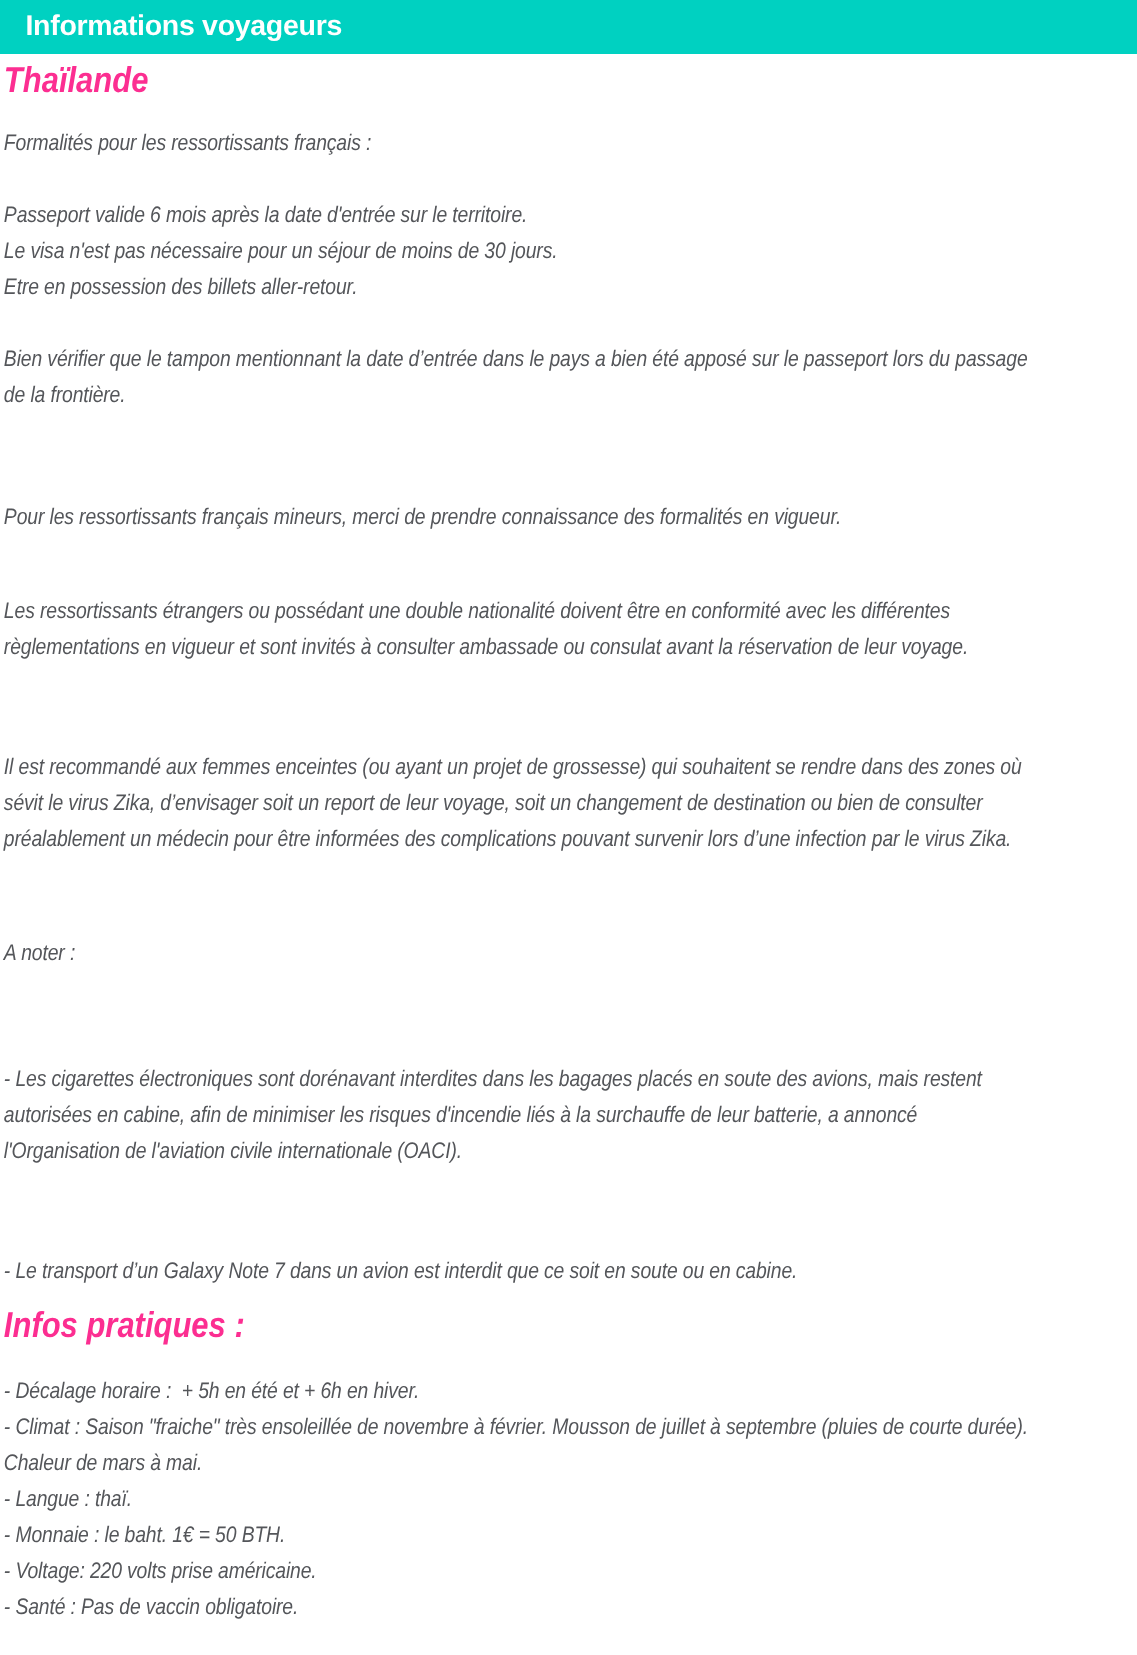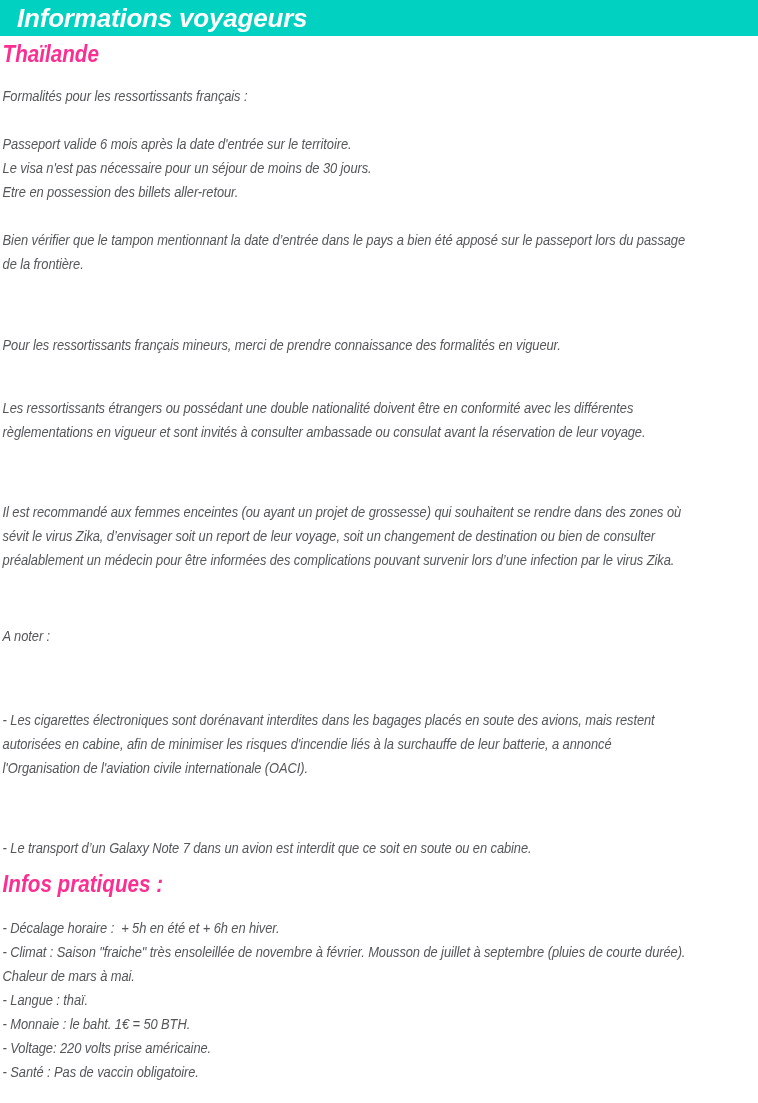--- a/index.html
+++ b/index.html
@@ -16,23 +16,22 @@
     overflow:hidden;
     font-family:"Liberation Sans",sans-serif;
   }
   .topbar{
     width:758px;height:36px;
     background:var(--teal);
     display:flex;align-items:center;
   }
   .topbar-title{
     color:var(--header_text);
-    font-size:26px;
+    font-size:19px;
     font-weight:bold;
-    font-style:italic;
     padding-left:17px;
     white-space:pre;
     letter-spacing:-0.2px;
     text-align:right;
   }
   
   .content{
     width:881px;
     transform:scaleX(0.86);
     transform-origin:top left;

